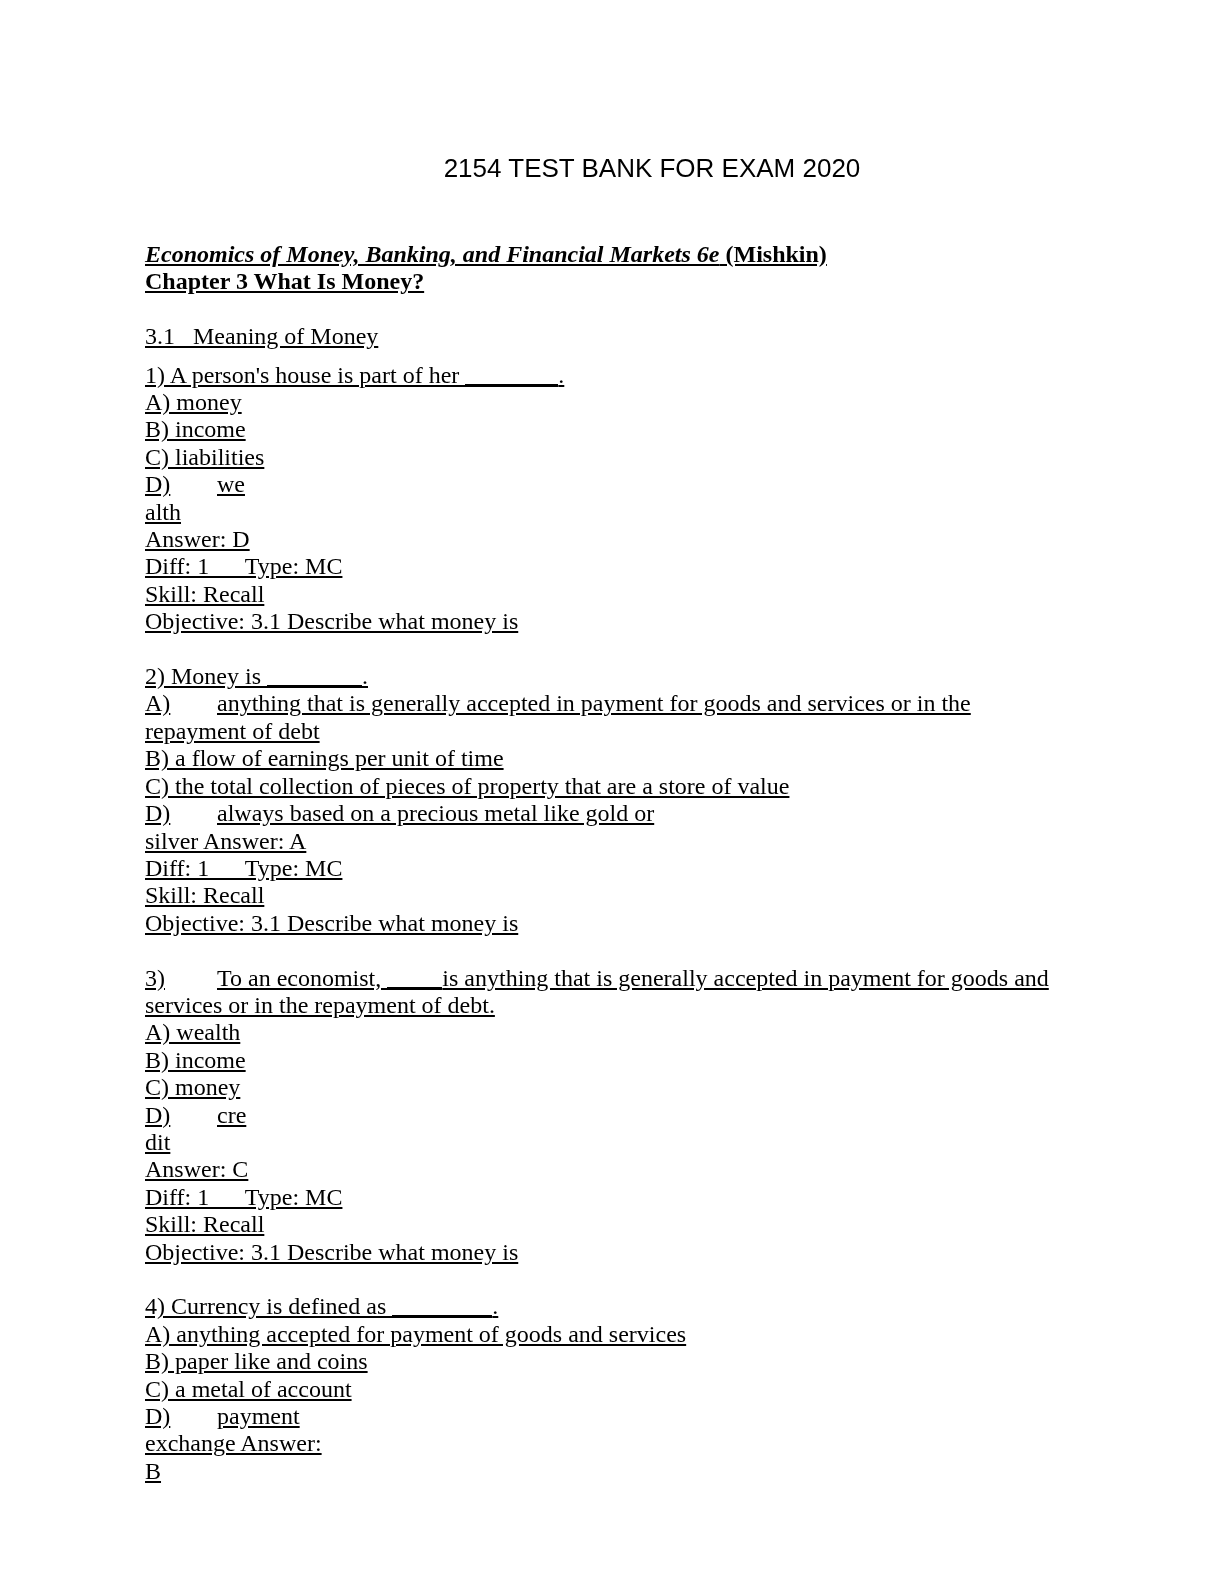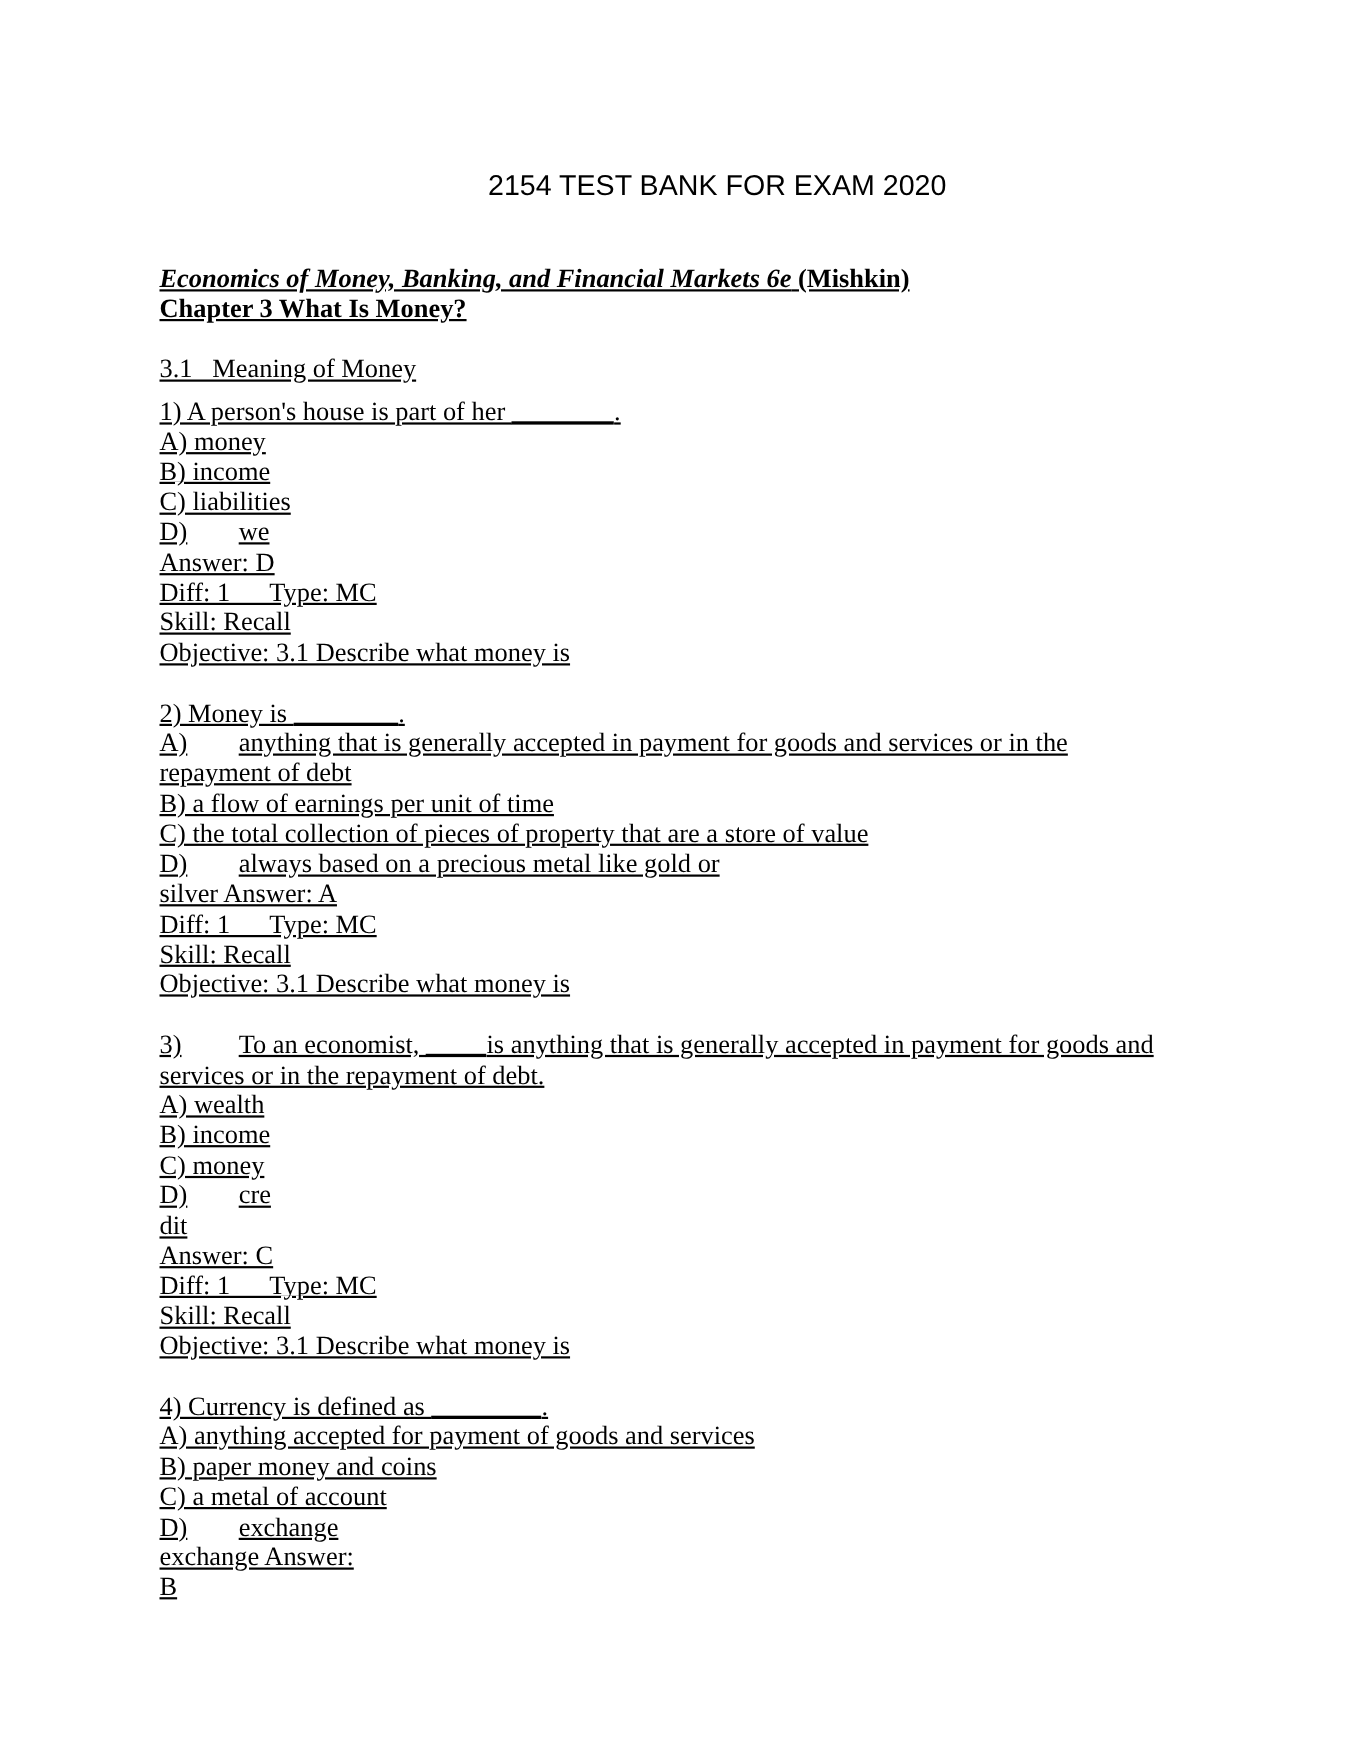--- a/index.html
+++ b/index.html
@@ -80,20 +80,21 @@
 
   <div class="header-line section-line">3.1   Meaning of Money</div>
 
   <div class="questions" id="questions">
       <div class="question">
         <div class="line">1) A person's house is part of her <span class="blank" style="width: 93px;"></span>.</div>
         <div class="line">A) money</div>
         <div class="line">B) income</div>
         <div class="line">C) liabilities</div>
         <div class="line">D)	we</div>
+        <div class="line">alth</div>
         <div class="line">Answer: D</div>
         <div class="line">Diff: 1      Type: MC</div>
         <div class="line">Skill: Recall</div>
         <div class="line">Objective: 3.1 Describe what money is</div>
       </div>
       <div class="question">
         <div class="line">2) Money is <span class="blank" style="width: 95px;"></span>.</div>
         <div class="line">A)	anything that is generally accepted in payment for goods and services or in the</div>
         <div class="line">repayment of debt</div>
         <div class="line">B) a flow of earnings per unit of time</div>
@@ -113,21 +114,21 @@
         <div class="line">D)	cre</div>
         <div class="line">dit</div>
         <div class="line">Answer: C</div>
         <div class="line">Diff: 1      Type: MC</div>
         <div class="line">Skill: Recall</div>
         <div class="line">Objective: 3.1 Describe what money is</div>
       </div>
       <div class="question">
         <div class="line">4) Currency is defined as <span class="blank" style="width: 100px;"></span>.</div>
         <div class="line">A) anything accepted for payment of goods and services</div>
-        <div class="line">B) paper money and coins</div>
+        <div class="line">B) paper like and coins</div>
         <div class="line">C) a metal of account</div>
-        <div class="line">D)	exchange</div>
+        <div class="line">D)	payment</div>
         <div class="line">exchange Answer:</div>
         <div class="line">B</div>
       </div>
     </div>
 
 </div>
 
 </body></html>

